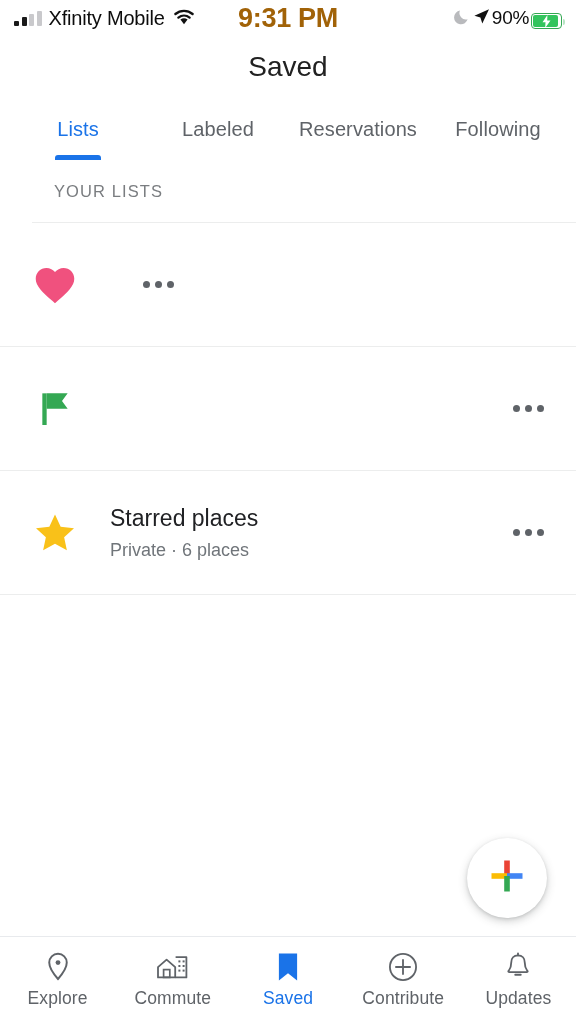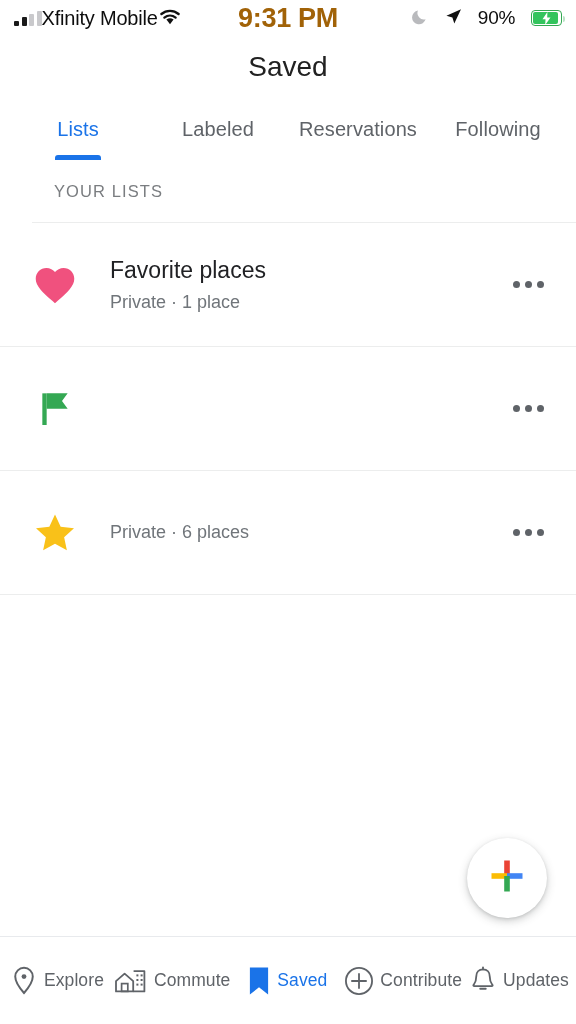--- a/index.html
+++ b/index.html
@@ -21,20 +21,21 @@
     height: 36px;
     display: flex;
     align-items: center;
     position: relative;
     padding: 0 14px;
     box-sizing: border-box;
   }
   .status-left {
     display: flex;
     align-items: center;
+    gap: 7px;
   }
   .signal-bars {
     display: flex;
     align-items: flex-end;
     gap: 2.5px;
     height: 15px;
   }
   .signal-bars i {
     display: block;
     width: 5px;
@@ -57,22 +58,22 @@
     text-align: center;
     font-size: 27px;
     font-weight: bold;
     color: #a16207;
     letter-spacing: -0.3px;
     pointer-events: none;
   }
   .status-right {
     margin-left: auto;
     display: flex;
-    align-items: center;
-    gap: 16px;
+    align-items: flex-end;
+    gap: 2px;
   }
   .battery-pct {
     font-size: 19px;
     color: #0d0d0d;
     letter-spacing: -0.3px;
   }
   .battery {
     position: relative;
     width: 31px;
     height: 16px;
@@ -239,21 +240,21 @@
     left: 0; right: 0; bottom: 0;
     height: 87px;
     background: #ffffff;
     border-top: 1px solid #e8eaed;
     display: flex;
     align-items: center;
   }
   .nav-item {
     flex: 1;
     display: flex;
-    flex-direction: row;
+    flex-direction: column;
     align-items: center;
     justify-content: center;
     gap: 6px;
   }
   .nav-icon {
     height: 30px;
     display: flex;
     align-items: center;
     justify-content: center;
   }
@@ -337,24 +338,20 @@
 <div class="section-header">
   <span class="section-header-label">YOUR LISTS</span>
 </div>
 
 <div class="list-row">
   <div class="row-icon">
     <svg width="44" height="40" viewBox="0 0 24 22">
       <path d="M12 21.1 10.5 19.7C5.0 14.8 1.4 11.5 1.4 7.5 1.4 4.2 4.0 1.6 7.3 1.6c1.9 0 3.7 0.9 4.7 2.3 1.1-1.4 2.8-2.3 4.7-2.3 3.3 0 5.9 2.6 5.9 5.9 0 4.0-3.6 7.3-9.1 12.2z" fill="#F0517E"></path>
     </svg>
   </div>
-  <div class="row-text">
-    <div class="row-title">Favorite places</div>
-    <div class="row-sub">Private · 1 place</div>
-  </div>
   <div class="row-menu">
     <span></span>
       <span></span>
       <span></span>
   </div>
 </div>
 
 <div class="list-row">
   <div class="row-icon">
     <svg width="40" height="40" viewBox="0 0 24 24">
@@ -371,20 +368,21 @@
   </div>
 </div>
 
 <div class="list-row">
   <div class="row-icon">
     <svg width="44" height="42" viewBox="0 0 24 23">
       <path d="M12 1.4l3.1 6.7 7.3 0.8-5.4 4.9 1.5 7.2L12 17.4 5.5 21l1.5-7.2L1.6 8.9l7.3-0.8z" fill="#F9C119"></path>
     </svg>
   </div>
   <div class="row-text">
+    <div class="row-title">Starred places</div>
     <div class="row-sub">Private · 6 places</div>
   </div>
   <div class="row-menu">
     <span></span>
       <span></span>
       <span></span>
   </div>
 </div>
 
 <div class="fab">

